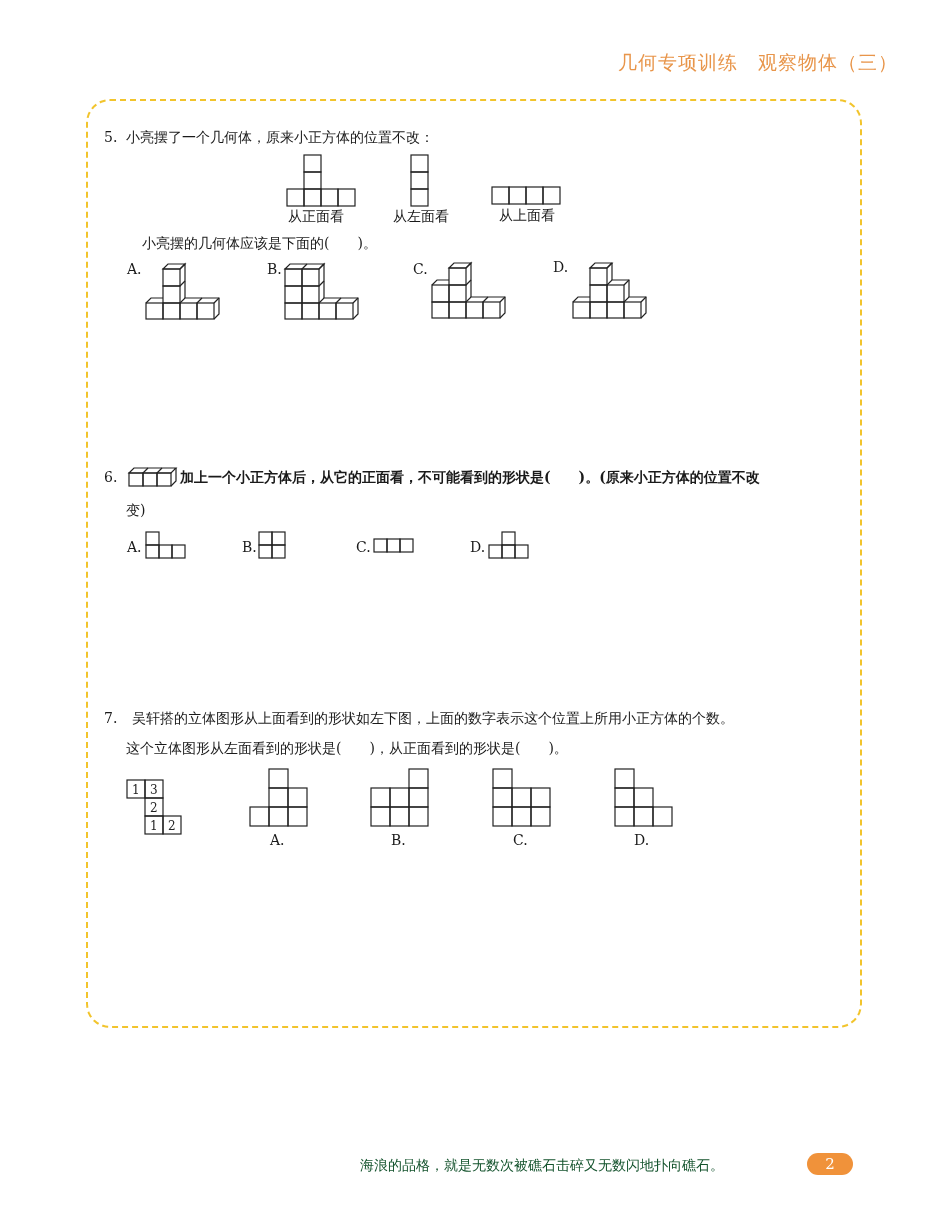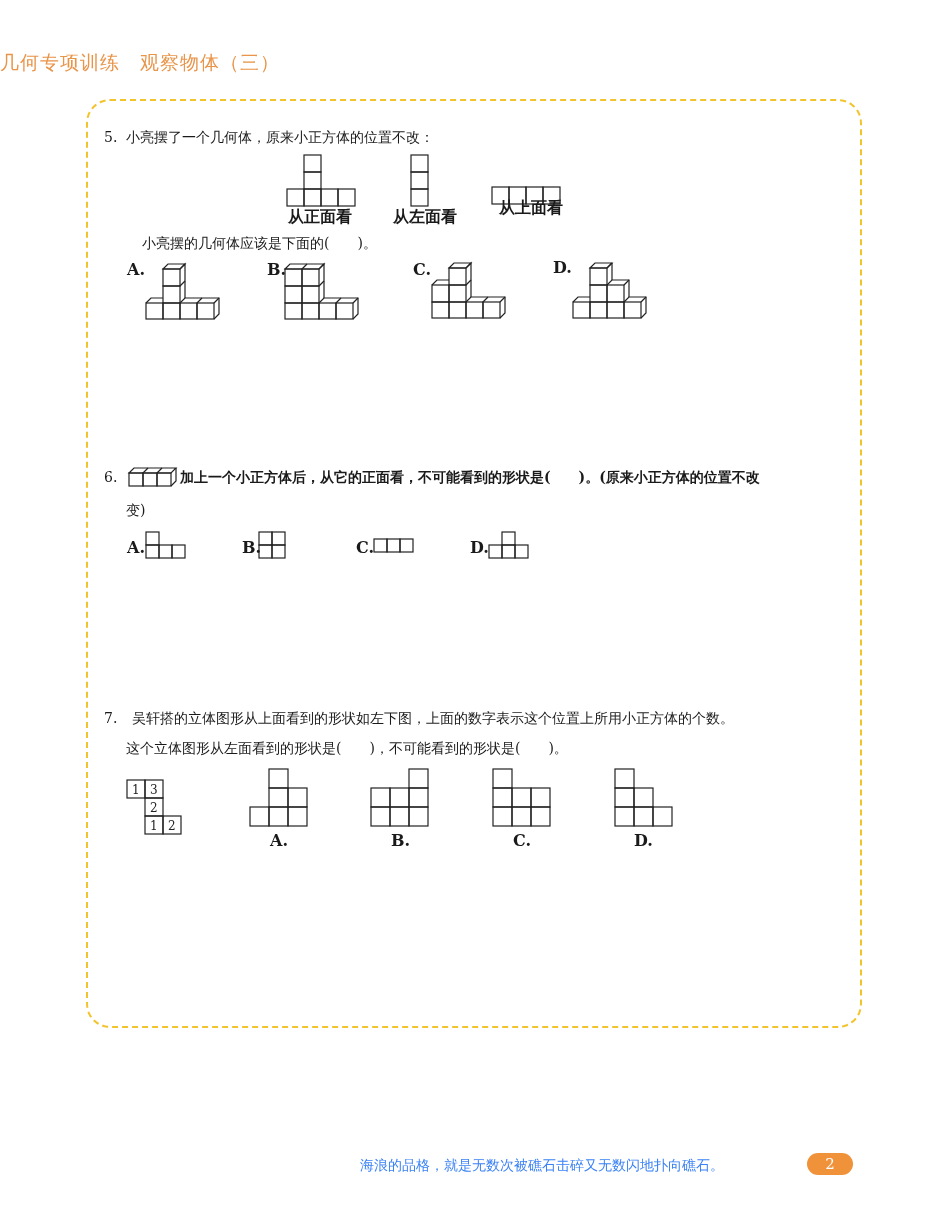--- a/index.html
+++ b/index.html
@@ -1,23 +1,23 @@
 <!DOCTYPE html>
 <html><head>
 <meta charset="utf-8">
 <style>
   html,body{margin:0;padding:0;background:#ffffff;}
   body{width:950px;height:1230px;position:relative;overflow:hidden;font-family:"DejaVu Serif","Liberation Serif",serif;color:#1a1a1a;}
-  .header-title{position:absolute;left:0;width:898px;top:50px;text-align:left;font-size:19px;color:#e8954a;letter-spacing:1px;font-family:"DejaVu Serif",serif;}
+  .header-title{position:absolute;left:0;width:898px;top:50px;text-align:right;font-size:19px;color:#e8954a;letter-spacing:1px;font-family:"DejaVu Serif",serif;}
   .frame{position:absolute;left:86px;top:99px;width:776px;height:929px;border:2.5px dashed #f2c42c;border-radius:24px;box-sizing:border-box;}
   .txt{position:absolute;font-size:14px;white-space:nowrap;line-height:1;}
-  .lbl{position:absolute;font-size:16px;white-space:nowrap;line-height:1;font-weight:bold;}
+  .lbl{position:absolute;font-size:14px;white-space:nowrap;line-height:1;}
   svg{position:absolute;overflow:visible;}
   svg rect, svg polyline, svg line, svg polygon{fill:none;stroke:#222;stroke-width:1.2;}
-  .footer-quote{position:absolute;left:360px;top:1157px;font-size:14px;color:#3b82f6;}
+  .footer-quote{position:absolute;left:360px;top:1157px;font-size:14px;color:#14532d;}
   .page-badge{position:absolute;left:807px;top:1153px;width:46px;height:22px;border-radius:11px;background:#f0923a;color:#fff;font-size:15px;text-align:center;line-height:22px;}
   .num-cell{font-size:12px;fill:#222;stroke:none;font-family:"DejaVu Serif",serif;}
 </style>
 </head>
 <body>
 
 <div class="header-title">几何专项训练　观察物体（三）</div>
 
 <div class="frame"></div>
 
@@ -41,21 +41,21 @@
     <rect x="0" y="34" width="17" height="17"></rect>
   </svg>
   <div class="lbl" style="left:393px;top:209px;">从左面看</div>
 
   <svg style="left:492px;top:187px;" width="70" height="18">
     <rect x="0" y="0" width="17" height="17"></rect>
     <rect x="17" y="0" width="17" height="17"></rect>
     <rect x="34" y="0" width="17" height="17"></rect>
     <rect x="51" y="0" width="17" height="17"></rect>
   </svg>
-  <div class="lbl" style="left:499px;top:200px;">从上面看</div>
+  <div class="lbl" style="left:499px;top:208px;">从上面看</div>
 
   <div class="txt" style="left:126px;top:236px;margin-left:16px;">小亮摆的几何体应该是下面的(　　)。</div>
 
   <div class="lbl" style="left:127px;top:262px;">A.</div>
   <svg style="left:146px;top:263px;" width="80" height="58">
 
     <polygon points="17,6 22,1 39,1 34,6"></polygon>
     <rect x="17" y="6" width="17" height="17"></rect>
     <polyline points="34,6 39,1 39,35"></polyline>
     <rect x="17" y="23" width="17" height="17"></rect>
@@ -170,21 +170,21 @@
     <rect x="13" y="0" width="13" height="13"></rect>
     <rect x="0" y="13" width="13" height="13"></rect>
     <rect x="13" y="13" width="13" height="13"></rect>
     <rect x="26" y="13" width="13" height="13"></rect>
   </svg>
 </div>
 
 <div>
   <div class="txt" style="left:104px;top:711px;">7.</div>
   <div class="txt" style="left:132px;top:711px;">吴轩搭的立体图形从上面看到的形状如左下图，上面的数字表示这个位置上所用小正方体的个数。</div>
-  <div class="txt" style="left:126px;top:741px;">这个立体图形从左面看到的形状是(　　)，不可能看到的形状是(　　)。</div>
+  <div class="txt" style="left:126px;top:741px;">这个立体图形从左面看到的形状是(　　)，从正面看到的形状是(　　)。</div>
 
   <svg style="left:127px;top:780px;" width="60" height="58">
     <rect x="0" y="0" width="18" height="18"></rect>
     <rect x="18" y="0" width="18" height="18"></rect>
     <rect x="18" y="18" width="18" height="18"></rect>
     <rect x="18" y="36" width="18" height="18"></rect>
     <rect x="36" y="36" width="18" height="18"></rect>
     <text class="num-cell" x="5" y="14">1</text>
     <text class="num-cell" x="23" y="14">3</text>
     <text class="num-cell" x="23" y="32">2</text>

